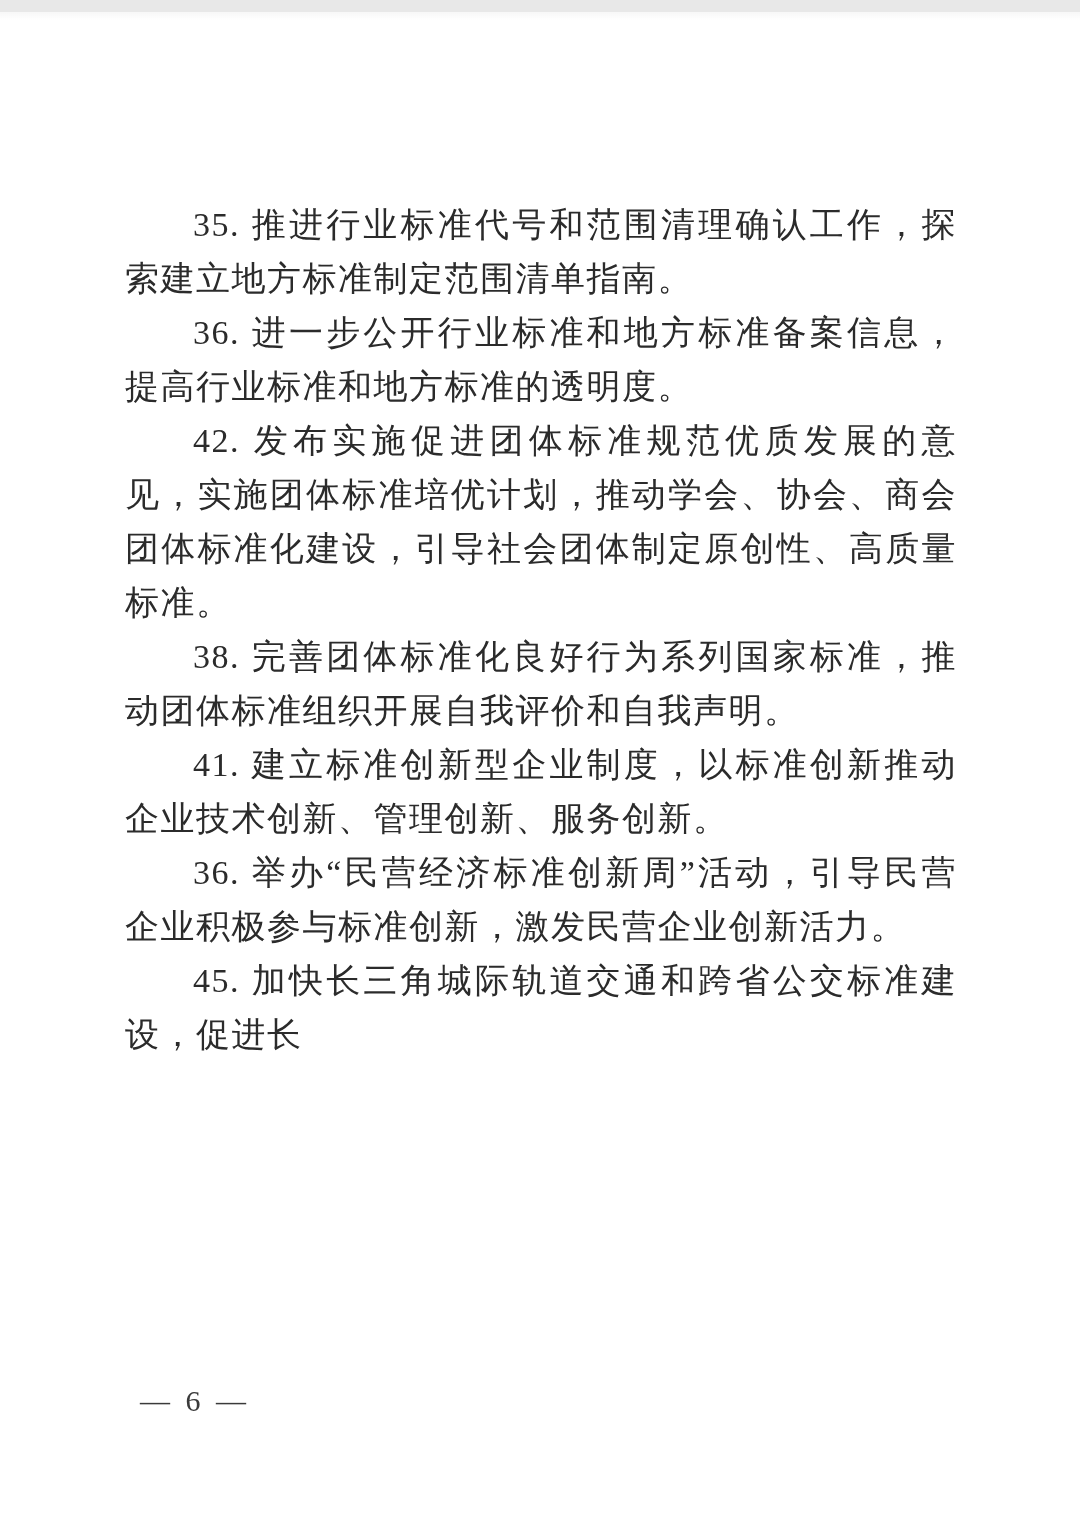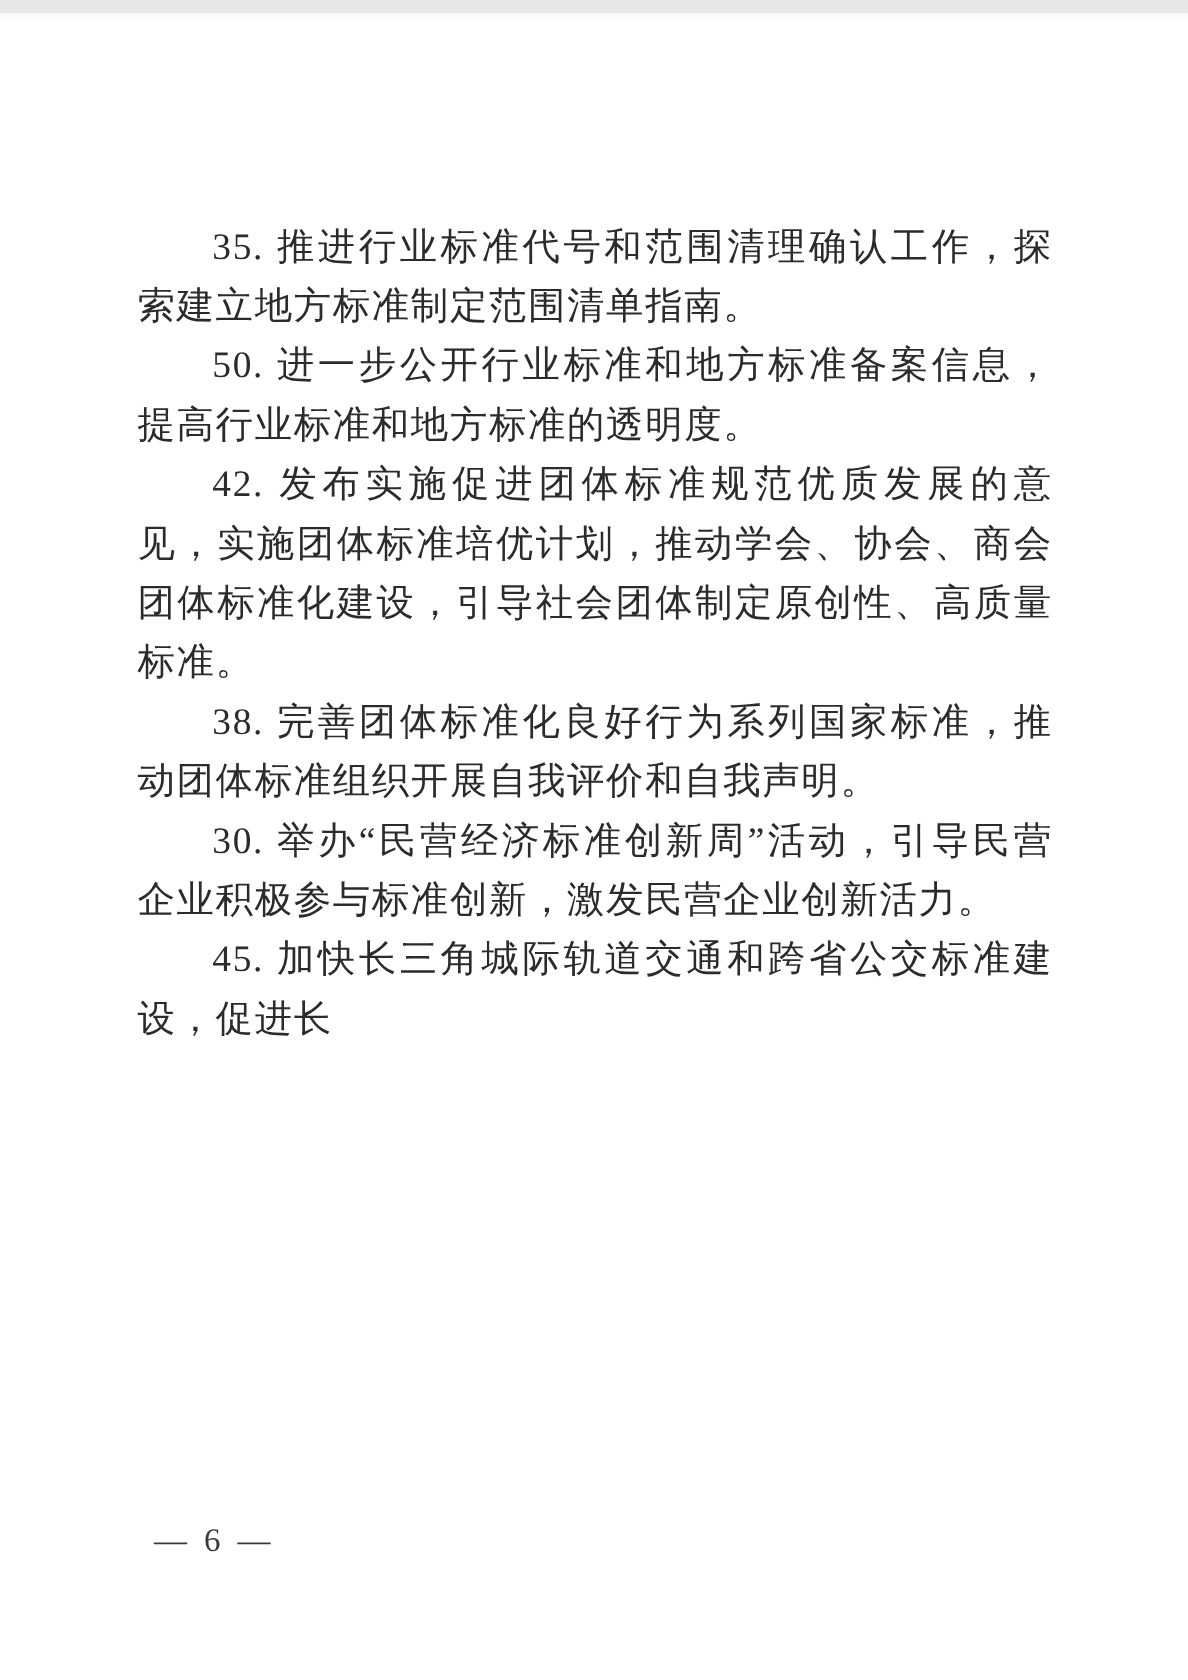--- a/index.html
+++ b/index.html
@@ -50,20 +50,21 @@
     color: #3a3a3a;
   }
 </style>
 </head>
 <body>
 
 <div class="page">
   <div class="scan-shade"></div>
   <div class="content">
       <p class="para">35. 推进行业标准代号和范围清理确认工作，探索建立地方标准制定范围清单指南。</p>
-      <p class="para">50. 进一步公开行业标准和地方标准备案信息，提高行业标准和地方标准的透明度。</p>
+      <p class="para">36. 进一步公开行业标准和地方标准备案信息，提高行业标准和地方标准的透明度。</p>
       <p class="para">42. 发布实施促进团体标准规范优质发展的意见，实施团体标准培优计划，推动学会、协会、商会团体标准化建设，引导社会团体制定原创性、高质量标准。</p>
       <p class="para">38. 完善团体标准化良好行为系列国家标准，推动团体标准组织开展自我评价和自我声明。</p>
-      <p class="para">30. 举办“民营经济标准创新周”活动，引导民营企业积极参与标准创新，激发民营企业创新活力。</p>
+      <p class="para">41. 建立标准创新型企业制度，以标准创新推动企业技术创新、管理创新、服务创新。</p>
+      <p class="para">36. 举办“民营经济标准创新周”活动，引导民营企业积极参与标准创新，激发民营企业创新活力。</p>
       <p class="para">45. 加快长三角城际轨道交通和跨省公交标准建设，促进长</p>
     </div>
   <div class="footer">— 6 —</div>
 </div>
 
 </body></html>

